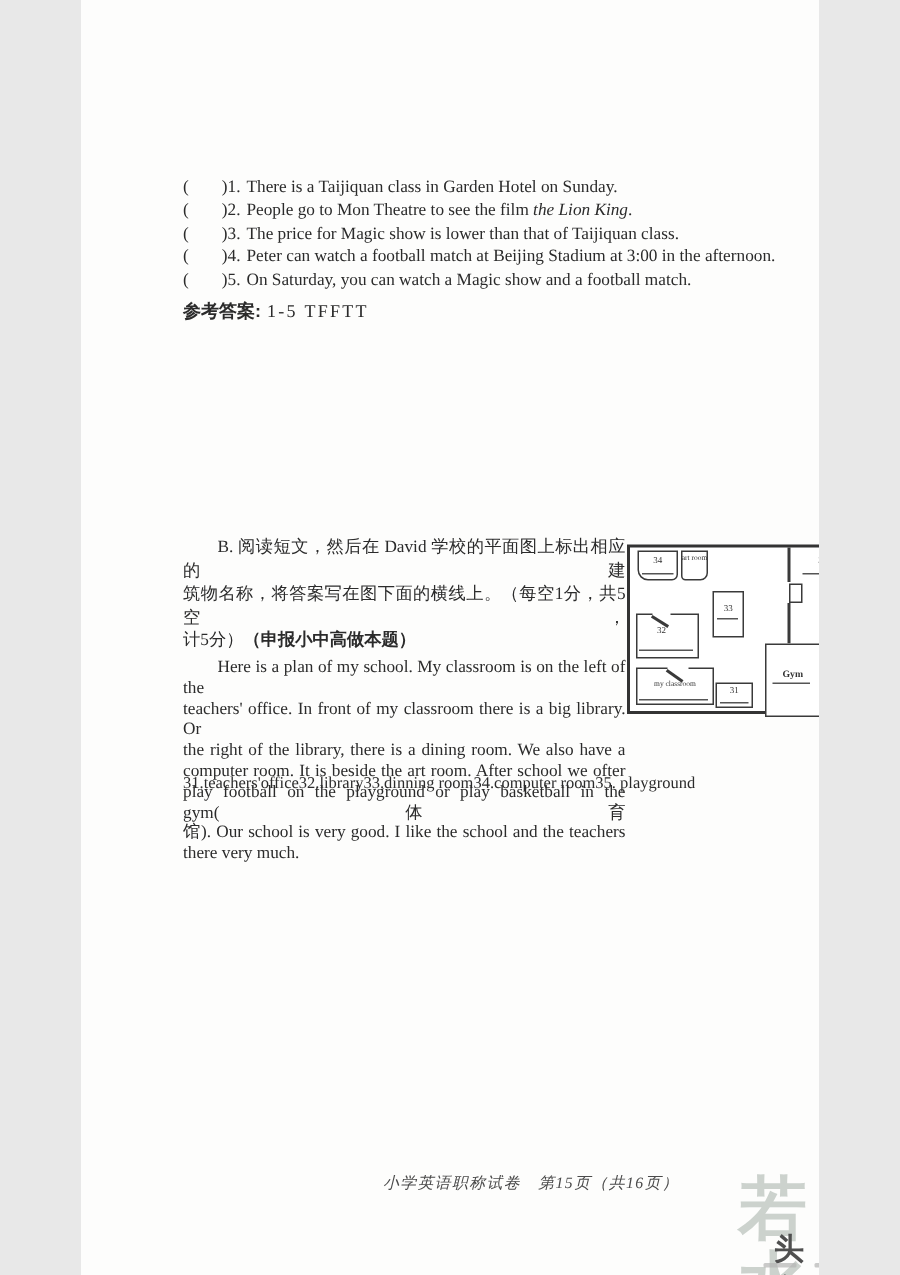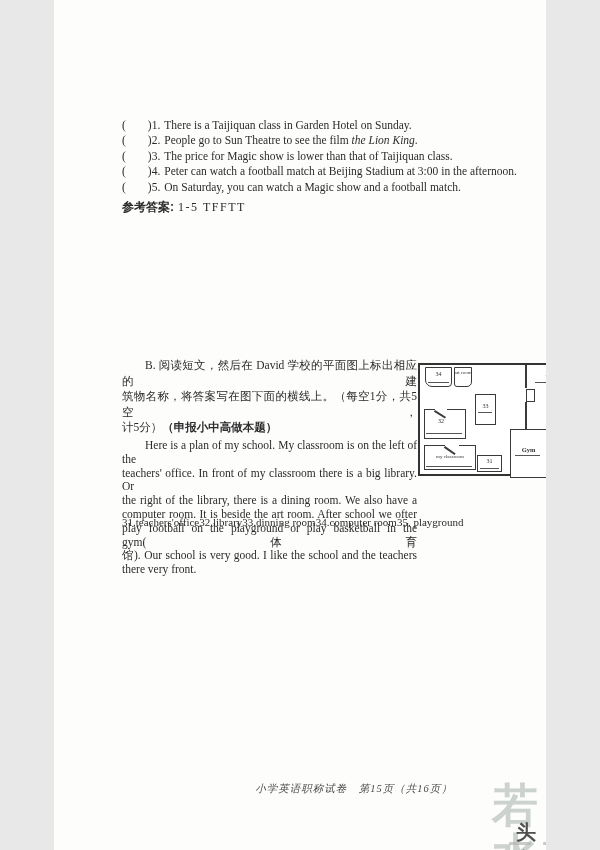--- a/index.html
+++ b/index.html
@@ -53,21 +53,21 @@
   .wm-bar { position:absolute; height:3px; background:#b3b3b3; opacity:0.7; border-radius:1px; }
 </style>
 </head>
 <body>
 
 <div id="page">
 
   <div id="questions">
     <div>
         <div class="q-line"><span class="q-open">(</span><span class="q-gap"></span><span class="q-num">)1.</span><span>There is a Taijiquan class in Garden Hotel on Sunday.</span></div>
-        <div class="q-line"><span class="q-open">(</span><span class="q-gap"></span><span class="q-num">)2.</span><span>People go to Sun Theatre to see the film </span><span class="ital">the Lion King</span><span>.</span></div>
+        <div class="q-line"><span class="q-open">(</span><span class="q-gap"></span><span class="q-num">)2.</span><span>People go to Mon Theatre to see the film </span><span class="ital">the Lion King</span><span>.</span></div>
         <div class="q-line"><span class="q-open">(</span><span class="q-gap"></span><span class="q-num">)3.</span><span>The price for Magic show is lower than that of Taijiquan class.</span></div>
         <div class="q-line"><span class="q-open">(</span><span class="q-gap"></span><span class="q-num">)4.</span><span>Peter can watch a football match at Beijing Stadium at 3:00 in the afternoon.</span></div>
         <div class="q-line"><span class="q-open">(</span><span class="q-gap"></span><span class="q-num">)5.</span><span>On Saturday, you can watch a Magic show and a football match.</span></div>
       </div>
     <div id="answer-key">
       <span class="ak-label">参考答案:</span>
       <span class="ak-value">1-5 TFFTT</span>
     </div>
   </div>
 
@@ -77,21 +77,21 @@
         <div class="cjk-line"><span>筑物名称，将答案写在图下面的横线上。（每空1分，共5空，</span></div>
         <div class="cjk-line no-just"><span>计5分）</span><span class="bold">（申报小中高做本题）</span></div>
       </div>
     <div id="passage">
         <div class="eng-line indent">Here is a plan of my school. My classroom is on the left of the</div>
         <div class="eng-line">teachers' office. In front of my classroom there is a big library. Or</div>
         <div class="eng-line">the right of the library, there is a dining room. We also have a</div>
         <div class="eng-line">computer room. It is beside the art room. After school we ofter</div>
         <div class="eng-line">play football on the playground or play basketball in the gym(体育</div>
         <div class="eng-line">馆). Our school is very good. I like the school and the teachers</div>
-        <div class="eng-line no-just">there very front.</div>
+        <div class="eng-line no-just">there very much.</div>
       </div>
   </div>
 
   <div id="diagram">
 
     <div class="box" style="left:5px;top:2px;width:27px;height:20px;border-radius:0 0 4px 7px;"></div>
     <div class="lbl num" style="left:5px;top:6px;width:27px;">34</div>
     <div class="blank" style="left:8px;top:17px;width:21px;"></div>
 
     <div class="box" style="left:34px;top:2px;width:18px;height:20px;border-radius:0 0 5px 3px;"></div>

